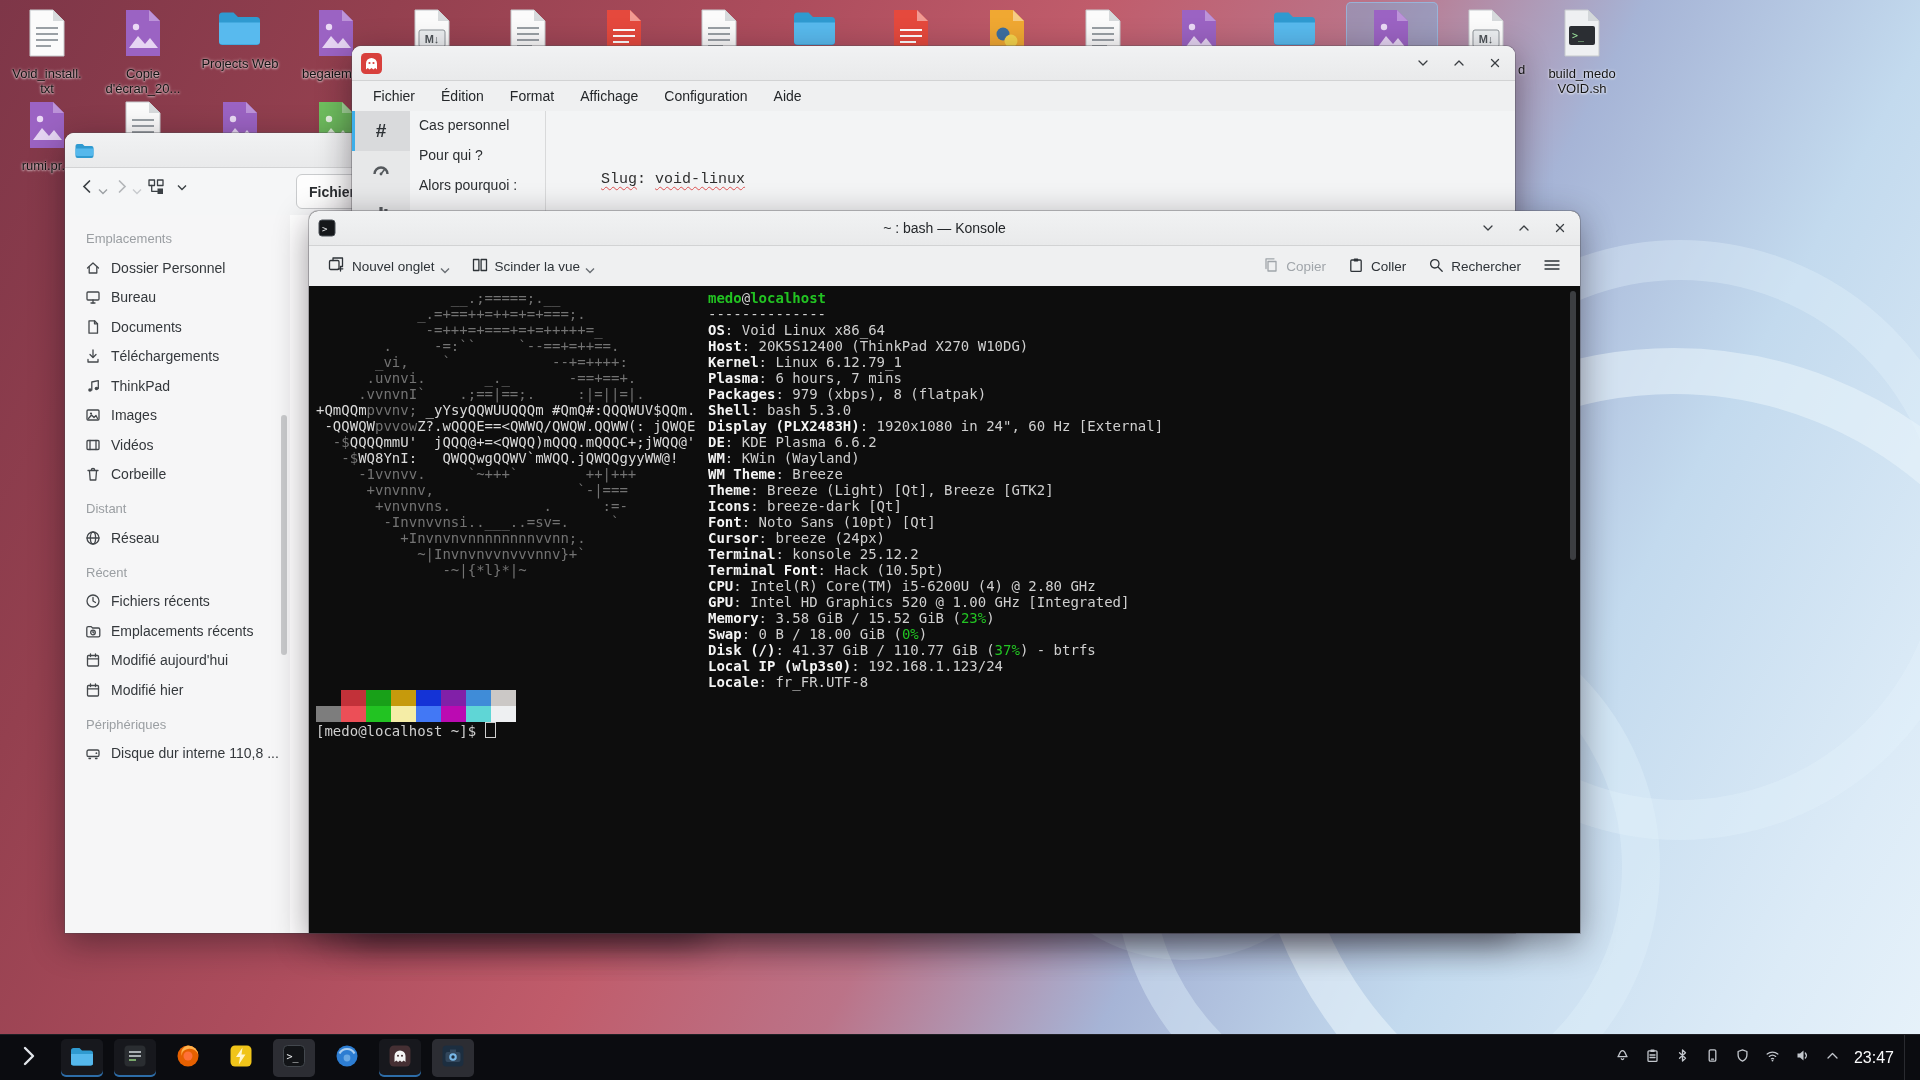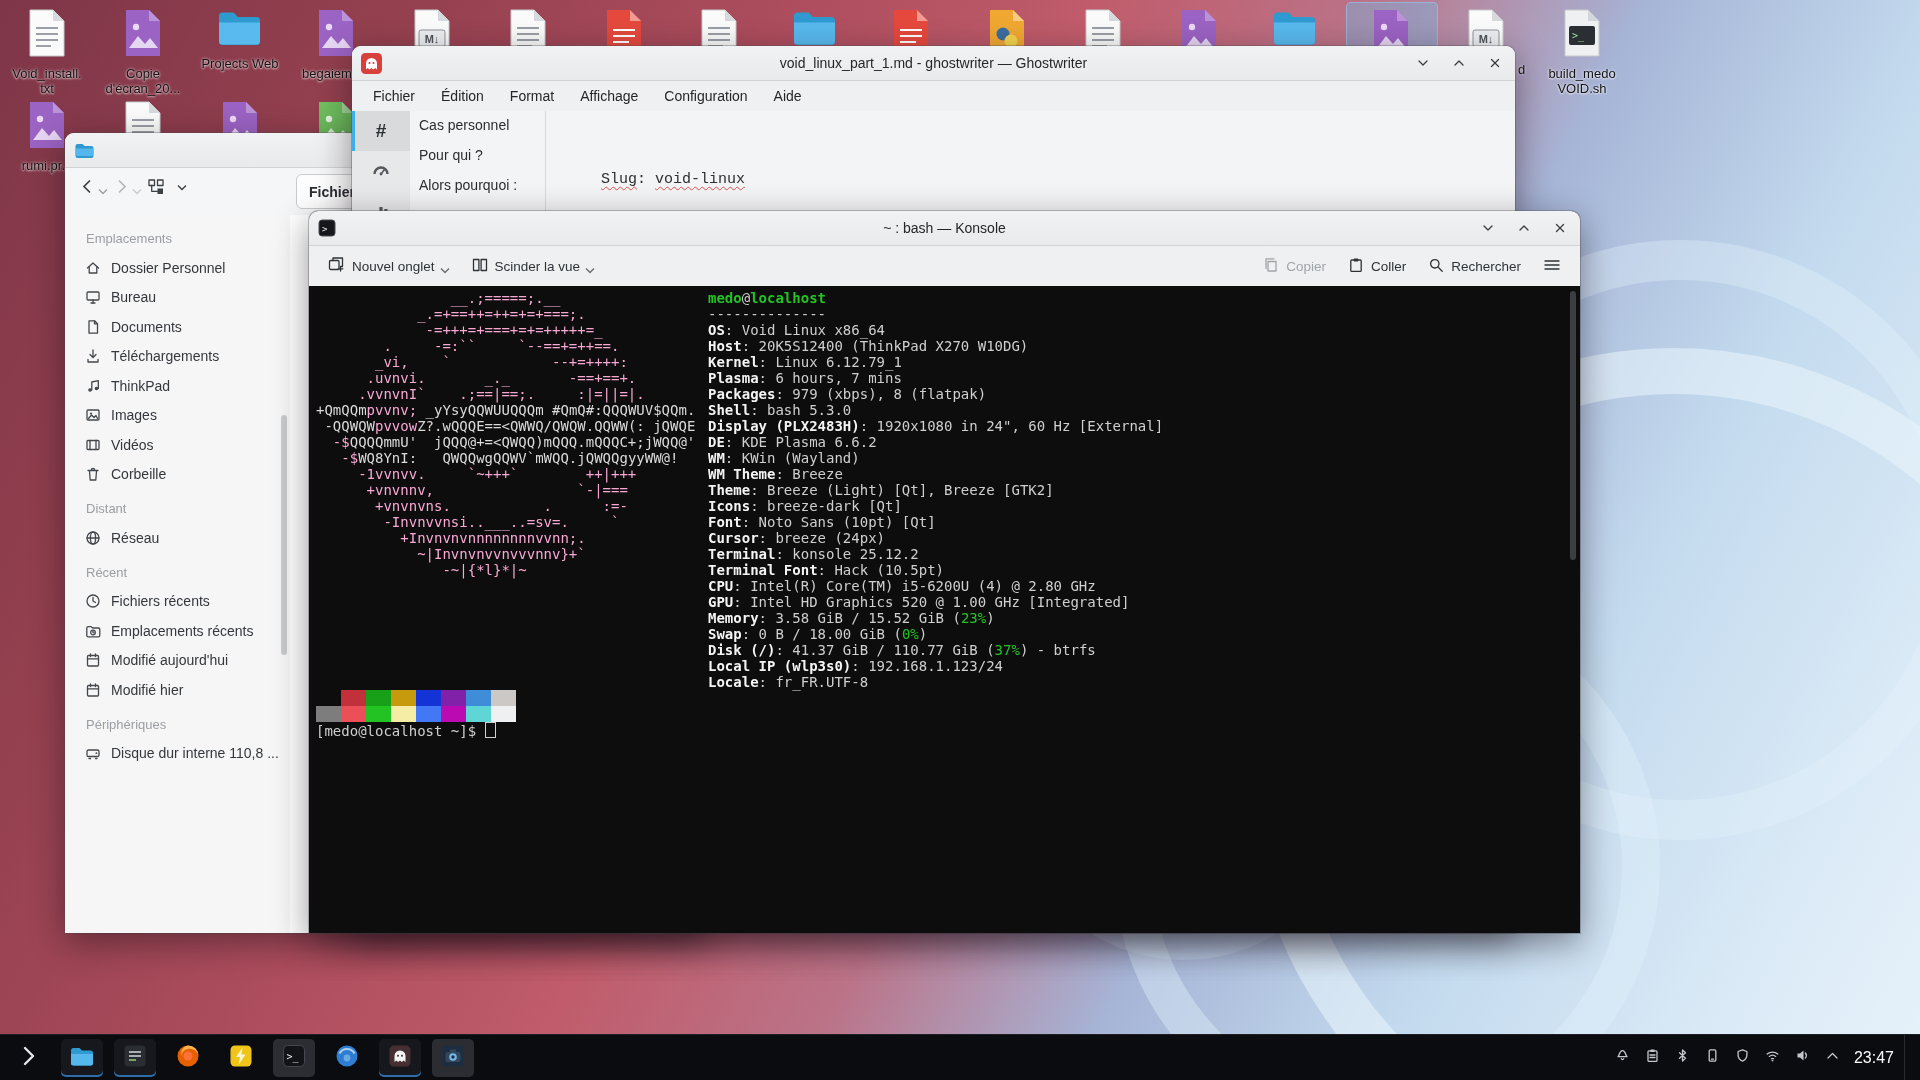--- a/index.html
+++ b/index.html
@@ -31,21 +31,21 @@
     font-size:13.5px;color:#2e3338;}
   .kbtn.disabled{color:#a0a5aa;}
   .kbtn .chev{margin-left:-2px;margin-top:6px;}
   .kspacer{flex:1;}
   #term{position:absolute;left:0;top:75px;right:0;bottom:0;background:#0d0d0d;
     font-family:"DejaVu Sans Mono",monospace;font-size:14px;line-height:16px;
     padding:4px 0 0 7px;color:#d4d4d4;overflow:hidden;}
   #term pre{margin:0;font:inherit;}
   .ffrow{display:flex;}
   .ffart{width:392px;flex:none;}
-  .ag{color:#f9a8d4;}
+  .ag{color:#737373;}
   .aw{color:#dadada;}
   .tb{color:#f4f4f4;font-weight:bold;}
   .tv{color:#cfcfcf;}
   .tg{color:#22c322;}
   .tt{color:#22c322;font-weight:bold;}
   .palrow{display:flex;height:16px;}
   .pal{width:25px;height:16px;}
   .cursor{display:inline-block;width:9px;height:14px;border:1px solid #cfcfcf;vertical-align:-2px;}
   #kscroll{position:absolute;right:2px;top:78px;bottom:4px;width:10px;}
   #kscroll .thumb{position:absolute;left:2px;top:2px;width:6px;height:42%;background:#3c3e41;border-radius:3px;}
@@ -498,21 +498,20 @@
   <div id="ghostwriter" class="window">
     <div class="titlebar">
       <span class="tb-appicon" id="gw-tbicon">
           <svg width="21" height="21" viewBox="0 0 21 21" xmlns="http://www.w3.org/2000/svg">
             <rect width="21" height="21" rx="4.5" fill="#d8403c"></rect>
             <path d="M5 16.5 v-6 a5.5 5.5 0 0 1 11 0 v6 l-1.8 -1.4 -1.8 1.4 -1.9 -1.4 -1.9 1.4 -1.8 -1.4 z" fill="#ffffff"></path>
             <circle cx="8.5" cy="10" r="1.1" fill="#d8403c"></circle>
             <circle cx="12.5" cy="10" r="1.1" fill="#d8403c"></circle>
           </svg>
         </span>
-      <span class="tb-title">void_linux_part_1.md - ghostwriter — Ghostwriter</span>
       <span class="winbtns" id="gw-btns">
           <span class="winbtn">
             <svg width="14" height="14" viewBox="0 0 14 14" xmlns="http://www.w3.org/2000/svg">
               <polyline points="3,5 7,9 11,5" fill="none" stroke="currentColor" stroke-width="1.3" stroke-linecap="round" stroke-linejoin="round"></polyline>
             </svg>
           </span>
           <span class="winbtn">
             <svg width="14" height="14" viewBox="0 0 14 14" xmlns="http://www.w3.org/2000/svg">
               <polyline points="3,9 7,5 11,9" fill="none" stroke="currentColor" stroke-width="1.3" stroke-linecap="round" stroke-linejoin="round"></polyline>
             </svg>

